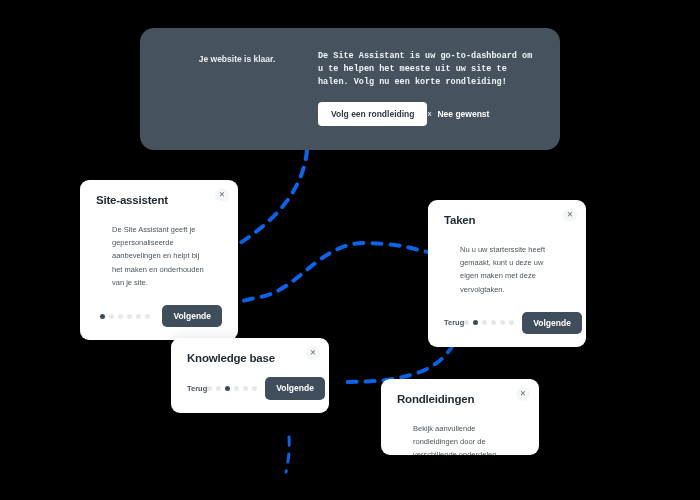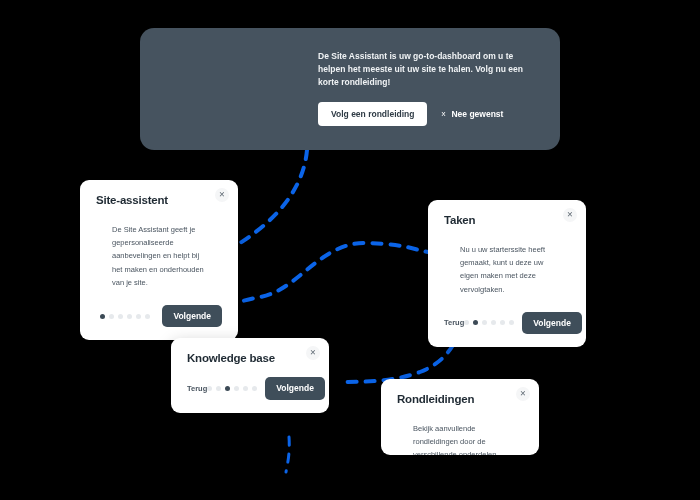--- a/index.html
+++ b/index.html
@@ -82,25 +82,25 @@
     line-height: 1.1;
     margin: 0 0 9px 0;
   }
   .hero-body {
     color: #f0f3f5;
     font-size: 8.5px;
     line-height: 1.55;
     margin: 0 0 12px 0;
     max-width: 242px;
     font-weight: 600;
+    font-family: Liberation Mono, monospace;
   }
   .hero-actions {
     display: flex;
     align-items: center;
-    gap: 14px;
   }
   .btn-tour {
     background: #ffffff;
     color: #2f3b45;
     border: none;
     border-radius: 4px;
     font-family: "Liberation Sans", sans-serif;
     font-size: 8.5px;
     font-weight: bold;
     padding: 8px 13px;
@@ -230,20 +230,21 @@
 
   <svg id="paths" viewBox="0 0 700 500" width="700" height="500" aria-hidden="true">
     <path d="M 307,150 C 303,195 268,225 240,243" fill="none" stroke="#0b64e8" stroke-width="4" stroke-dasharray="9 9" stroke-linecap="round"></path>
     <path d="M 222,281 C 200,320 230,302 260,297 C 300,290 320,240 370,243 C 410,245 415,250 428,252" fill="none" stroke="#0b64e8" stroke-width="4" stroke-dasharray="9 9" stroke-linecap="round"></path>
     <path d="M 465,293 C 466,330 452,360 420,372 C 395,381 370,382 342,382" fill="none" stroke="#0b64e8" stroke-width="4" stroke-dasharray="9 9" stroke-linecap="round"></path>
     <path d="M 289,437 C 290,452 288,462 286,472" fill="none" stroke="#0b64e8" stroke-width="3" stroke-dasharray="8 9" stroke-linecap="round"></path>
   </svg>
 
   <section class="hero">
     <div class="hero-left">
+      <p class="hero-sub">Je website is klaar.</p>
     </div>
     <div class="hero-right">
       <p class="hero-body">De Site Assistant is uw go-to-dashboard om u te helpen het meeste uit uw site te halen. Volg nu een korte rondleiding!</p>
       <div class="hero-actions">
         <button class="btn-tour">Volg een rondleiding</button>
         <button class="btn-dismiss">
           <span class="dismiss-x">x</span>
           <span>Nee gewenst</span>
         </button>
       </div>

